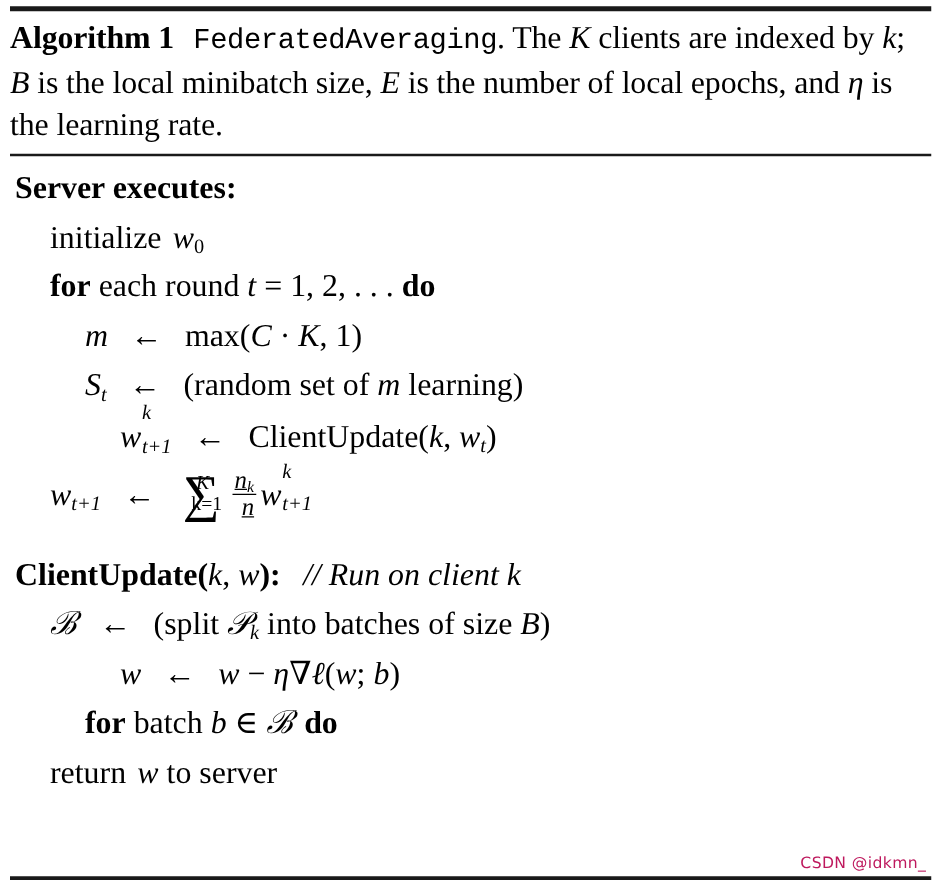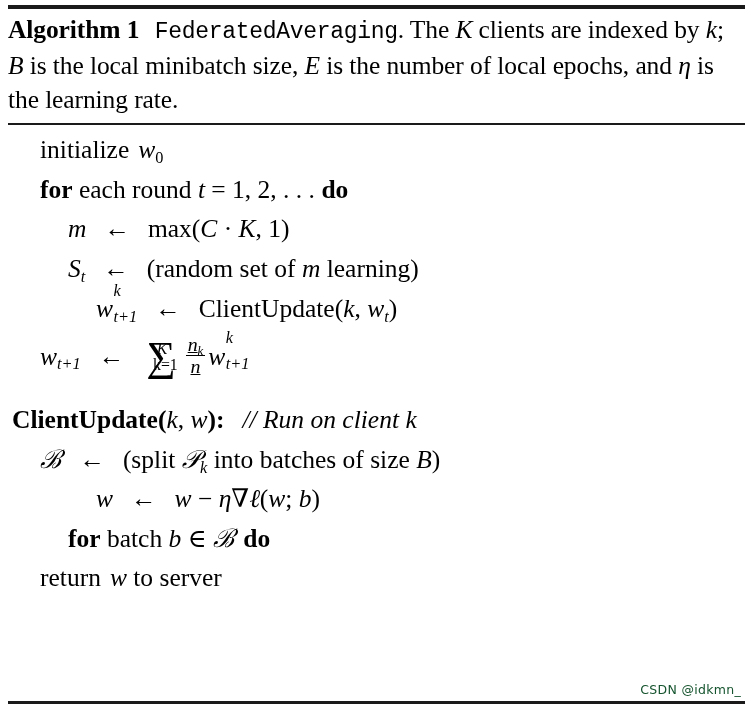--- a/index.html
+++ b/index.html
@@ -142,59 +142,62 @@
     left: 50%;
     transform: translateX(-32%);
     font-size: 0.62em;
     white-space: nowrap;
   }
 
   
   .frac {
     display: inline-block;
     vertical-align: -0.42em;
-    text-align: center;
+    text-align: right;
     font-size: 0.78em;
     line-height: 1.06;
     margin: 0 3px 0 8px;
     text-decoration: underline;
   }
   .frac .num { display: block; padding: 0 2px; }
   .frac .den {
     display: block;
     border-top: 1.3px solid #000;
     padding: 0 2px;
   }
 
   .watermark {
     position: absolute;
     right: 12px;
     bottom: 16px;
     font-family: "DejaVu Sans", "Liberation Sans", sans-serif;
     font-size: 12.5px;
-    color: #14532d;
+    color: #be185d;
     letter-spacing: 0.3px;
   }
 </style>
 </head>
 <body>
 
 <div class="algorithm">
 
   <hr class="rule-top">
 
   <div class="caption">
     <span class="alg-label">Algorithm 1</span>
     <span class="sp"></span><span class="tt">FederatedAveraging</span><span>. The </span><span class="mathit">K</span><span> clients are indexed by </span><span class="mathit">k</span><span>; </span><span class="mathit">B</span><span> is the local minibatch size, </span><span class="mathit">E</span><span> is the number of local epochs, and </span><span class="mathit">η</span><span> is the learning rate.</span>
   </div>
 
   <hr class="rule-mid">
 
   <div class="lines">
 
+    <div class="line i0">
+      <span class="kw">Server executes:</span>
+    </div>
 
     <div class="line i1">
       <span>initialize</span><span class="sp"></span><span class="mathit">w</span><sub class="mathrm">0</sub>
     </div>
 
     <div class="line i1">
       <span class="kw">for</span><span> each round </span><span class="mathit">t</span><span> = 1, 2, . . . </span><span class="kw">do</span>
     </div>
 
     <div class="line i2">

